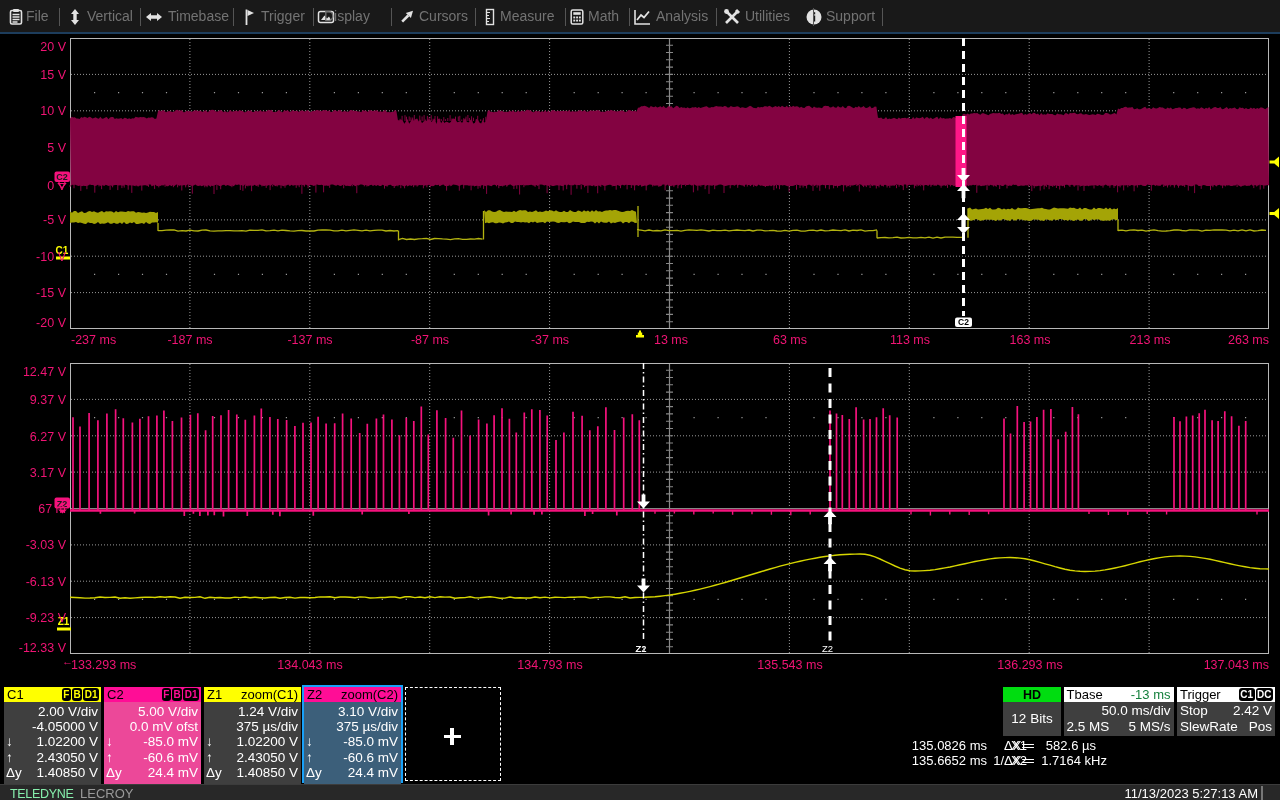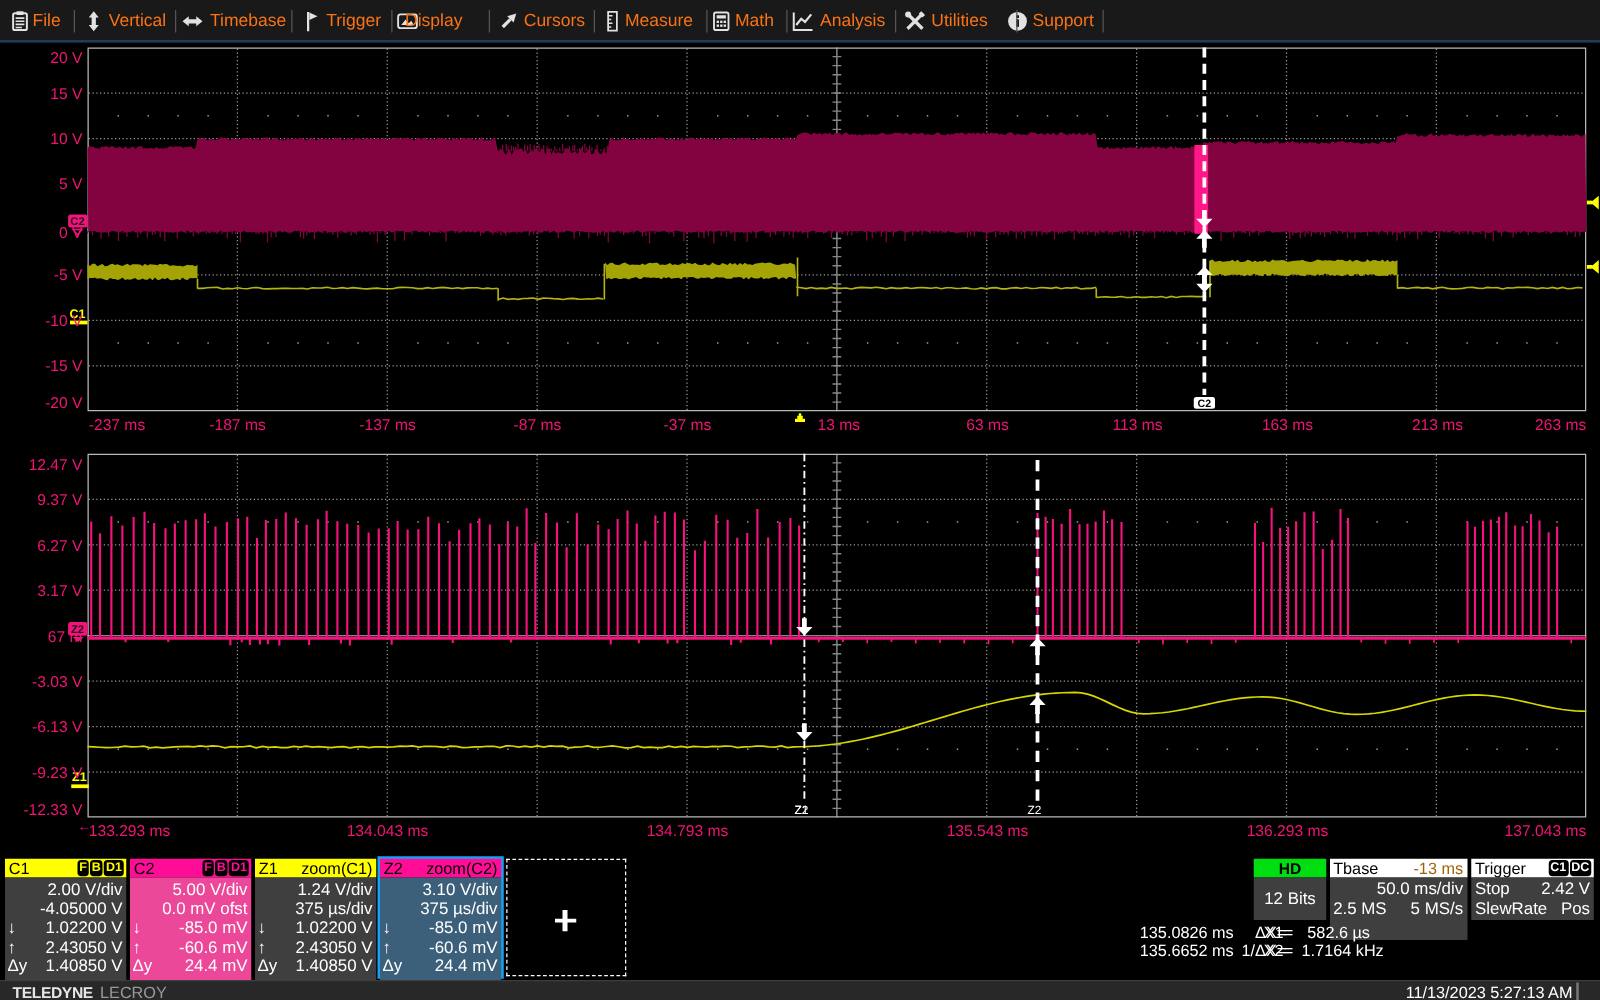--- a/index.html
+++ b/index.html
@@ -1,19 +1,19 @@
 <!DOCTYPE html>
 <html><head><meta charset="utf-8"><style>
 * { margin:0; padding:0; box-sizing:border-box; }
 html,body { width:1280px; height:800px; background:#000; overflow:hidden;
   font-family:"Liberation Sans", sans-serif; }
 #menubar { position:absolute; left:0; top:0; width:1280px; height:34px;
   background:#191919; border-bottom:2px solid #1d3d5c; }
 .mi { position:absolute; top:8px; }
-.ml { position:absolute; top:8px; color:#f97316; font-size:14px; }
+.ml { position:absolute; top:8px; color:#737373; font-size:14px; }
 .msep { position:absolute; top:8px; width:1px; height:18px; background:#555; }
 #wave { position:absolute; left:0; top:0; }
 .chb { position:absolute; top:687px; width:97px; height:93.5px; }
 .chh { height:15px; position:relative; display:flex; align-items:center; }
 .chtitle { color:#000; font-size:13px; margin-left:3px; }
 .chtr { position:absolute; right:3px; color:#000; font-size:13px; }
 .bdgs { position:absolute; right:2px; top:0.5px; display:flex; gap:1px; }
 .bdg { background:#000; border-radius:3px; font-size:10px; font-weight:bold;
   padding:0 1.5px; height:13px; line-height:13px; display:inline-block; }
 .chbody { height:90px; position:relative; color:#fff; font-size:13.5px; padding-top:2px; }
@@ -24,21 +24,21 @@
 .chbody.sm { font-size:13.5px; padding-top:1px; }
 .chbody.sm .chrow { height:16px; }
 #addbox { position:absolute; left:404.5px; top:687px; width:96px; height:93.5px;
   border:1.5px dashed #fff; }
 .ph { position:absolute; left:38px; top:46.5px; width:17px; height:3.2px; background:#fff; }
 .pv { position:absolute; left:44.9px; top:39.6px; width:3.2px; height:17px; background:#fff; }
 .xrow { position:absolute; color:#fff; font-size:13px; height:15px; width:1152px; }
 .xr { position:absolute; }
 #statusbar { position:absolute; left:0; top:784px; width:1280px; height:16px;
   background:#282828; border-top:1px solid #3c3c3c; }
-#tl1 { position:absolute; left:10px; top:1.5px; color:#e5e5e5; font-weight:bold; font-size:12.5px; letter-spacing:-0.3px; }
+#tl1 { position:absolute; left:10px; top:1.5px; color:#86efac; font-weight:normal; font-size:12.5px; letter-spacing:-0.3px; }
 #tl2 { position:absolute; left:80px; top:1px; color:#999; font-size:13px; }
 #ts { position:absolute; right:22px; top:1px; color:#fff; font-size:13px; }
 #tsep { position:absolute; right:17px; top:1px; width:2px; height:14px; background:#777; }
 text { font-family:"Liberation Sans", sans-serif; }
 </style></head>
 <body>
 <div id="menubar">
 <svg class="mi" style="left:7px" width="18" height="18" viewBox="0 0 18 18">
       <rect x="3.5" y="2.5" width="11" height="13.5" rx="1.5" fill="none" stroke="#e2e2e2" stroke-width="1.6"></rect>
       <rect x="6" y="1" width="6" height="3" rx="1" fill="#e2e2e2"></rect>
@@ -368,23 +368,23 @@
  <div class="chh" style="background:#00dd10;justify-content:center">
       <span style="font-weight:bold;color:#000;font-size:12.5px">HD</span>
     </div>
  <div class="chbody sm" style="background:#3f3f3f;height:34px">
       <div style="text-align:center;margin-top:8px">12 Bits</div>
     </div>
 </div>
 <div class="chb" style="left:1063.5px;width:110px">
  <div class="chh" style="background:#fff">
       <span class="chtitle" style="color:#000">Tbase</span>
-      <span class="chtr" style="color:#a16207">-13 ms</span>
+      <span class="chtr" style="color:#15803d">-13 ms</span>
     </div>
- <div class="chbody sm" style="background:#3f3f3f;height:50px">
+ <div class="chbody sm" style="background:#3f3f3f;height:34px">
    <div class="chrow">
         <span class="chval">50.0 ms/div</span>
       </div>
    <div class="chrow">
         <span style="position:absolute;left:3px">2.5 MS</span>
         <span class="chval">5 MS/s</span>
       </div>
  </div>
 </div>
 <div class="chb" style="left:1177px;width:98px">

